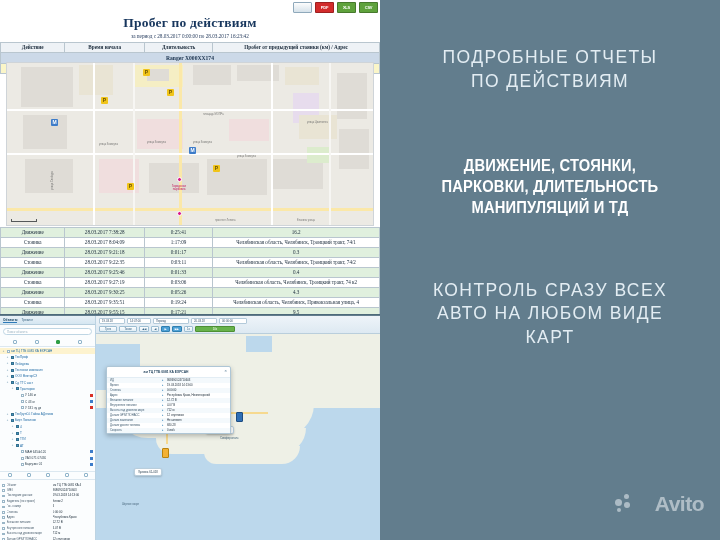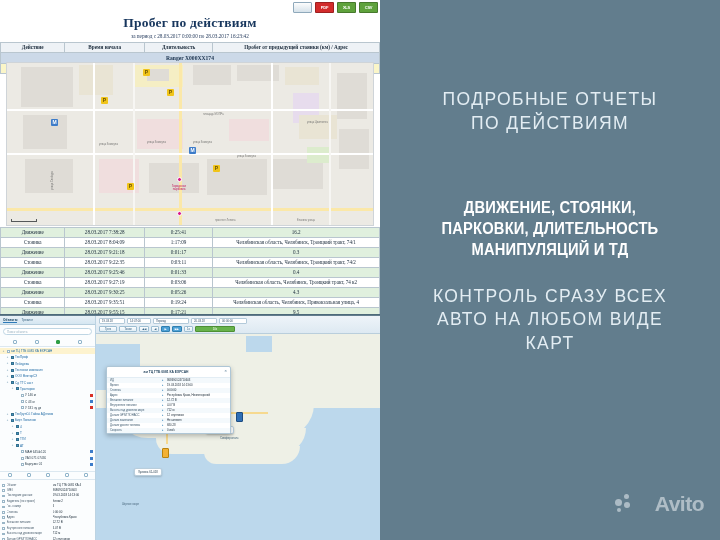--- a/index.html
+++ b/index.html
@@ -194,23 +194,23 @@
   }
   .headline-thin {
     color:#e3edf3; font-weight:300; text-align:center; letter-spacing:1.4px;
     font-size:17.5px; line-height:1.35; font-family:"Liberation Sans", sans-serif;
   }
   .headline-bold {
     color:#ffffff; font-weight:bold; text-align:center; letter-spacing:.2px;
     font-size:16px; line-height:1.32; transform:scaleX(.92); transform-origin:center;
     font-family:"Liberation Sans", sans-serif;
   }
-  #hl1 { margin-top: 88px; }
+  #hl1 { margin-top: 46px; }
   #hl2 { margin-top: 62px; }
-  #hl3 { margin-top: 24px; }
+  #hl3 { margin-top: 60px; }
   #avito {
     position:absolute; right:16px; bottom:24px; display:flex; align-items:center; gap:20px;
     opacity:.55;
     justify-content:space-between;
   }
   #avito-dots { position:relative; width:20px; height:20px; flex:none; }
   #avito-dots i { position:absolute; border-radius:50%; background:#e9eff3; display:block; }
   #avito-text { color:#eef3f6; font-size:21px; font-weight:bold; letter-spacing:-.5px; }
 </style>
 </head>

